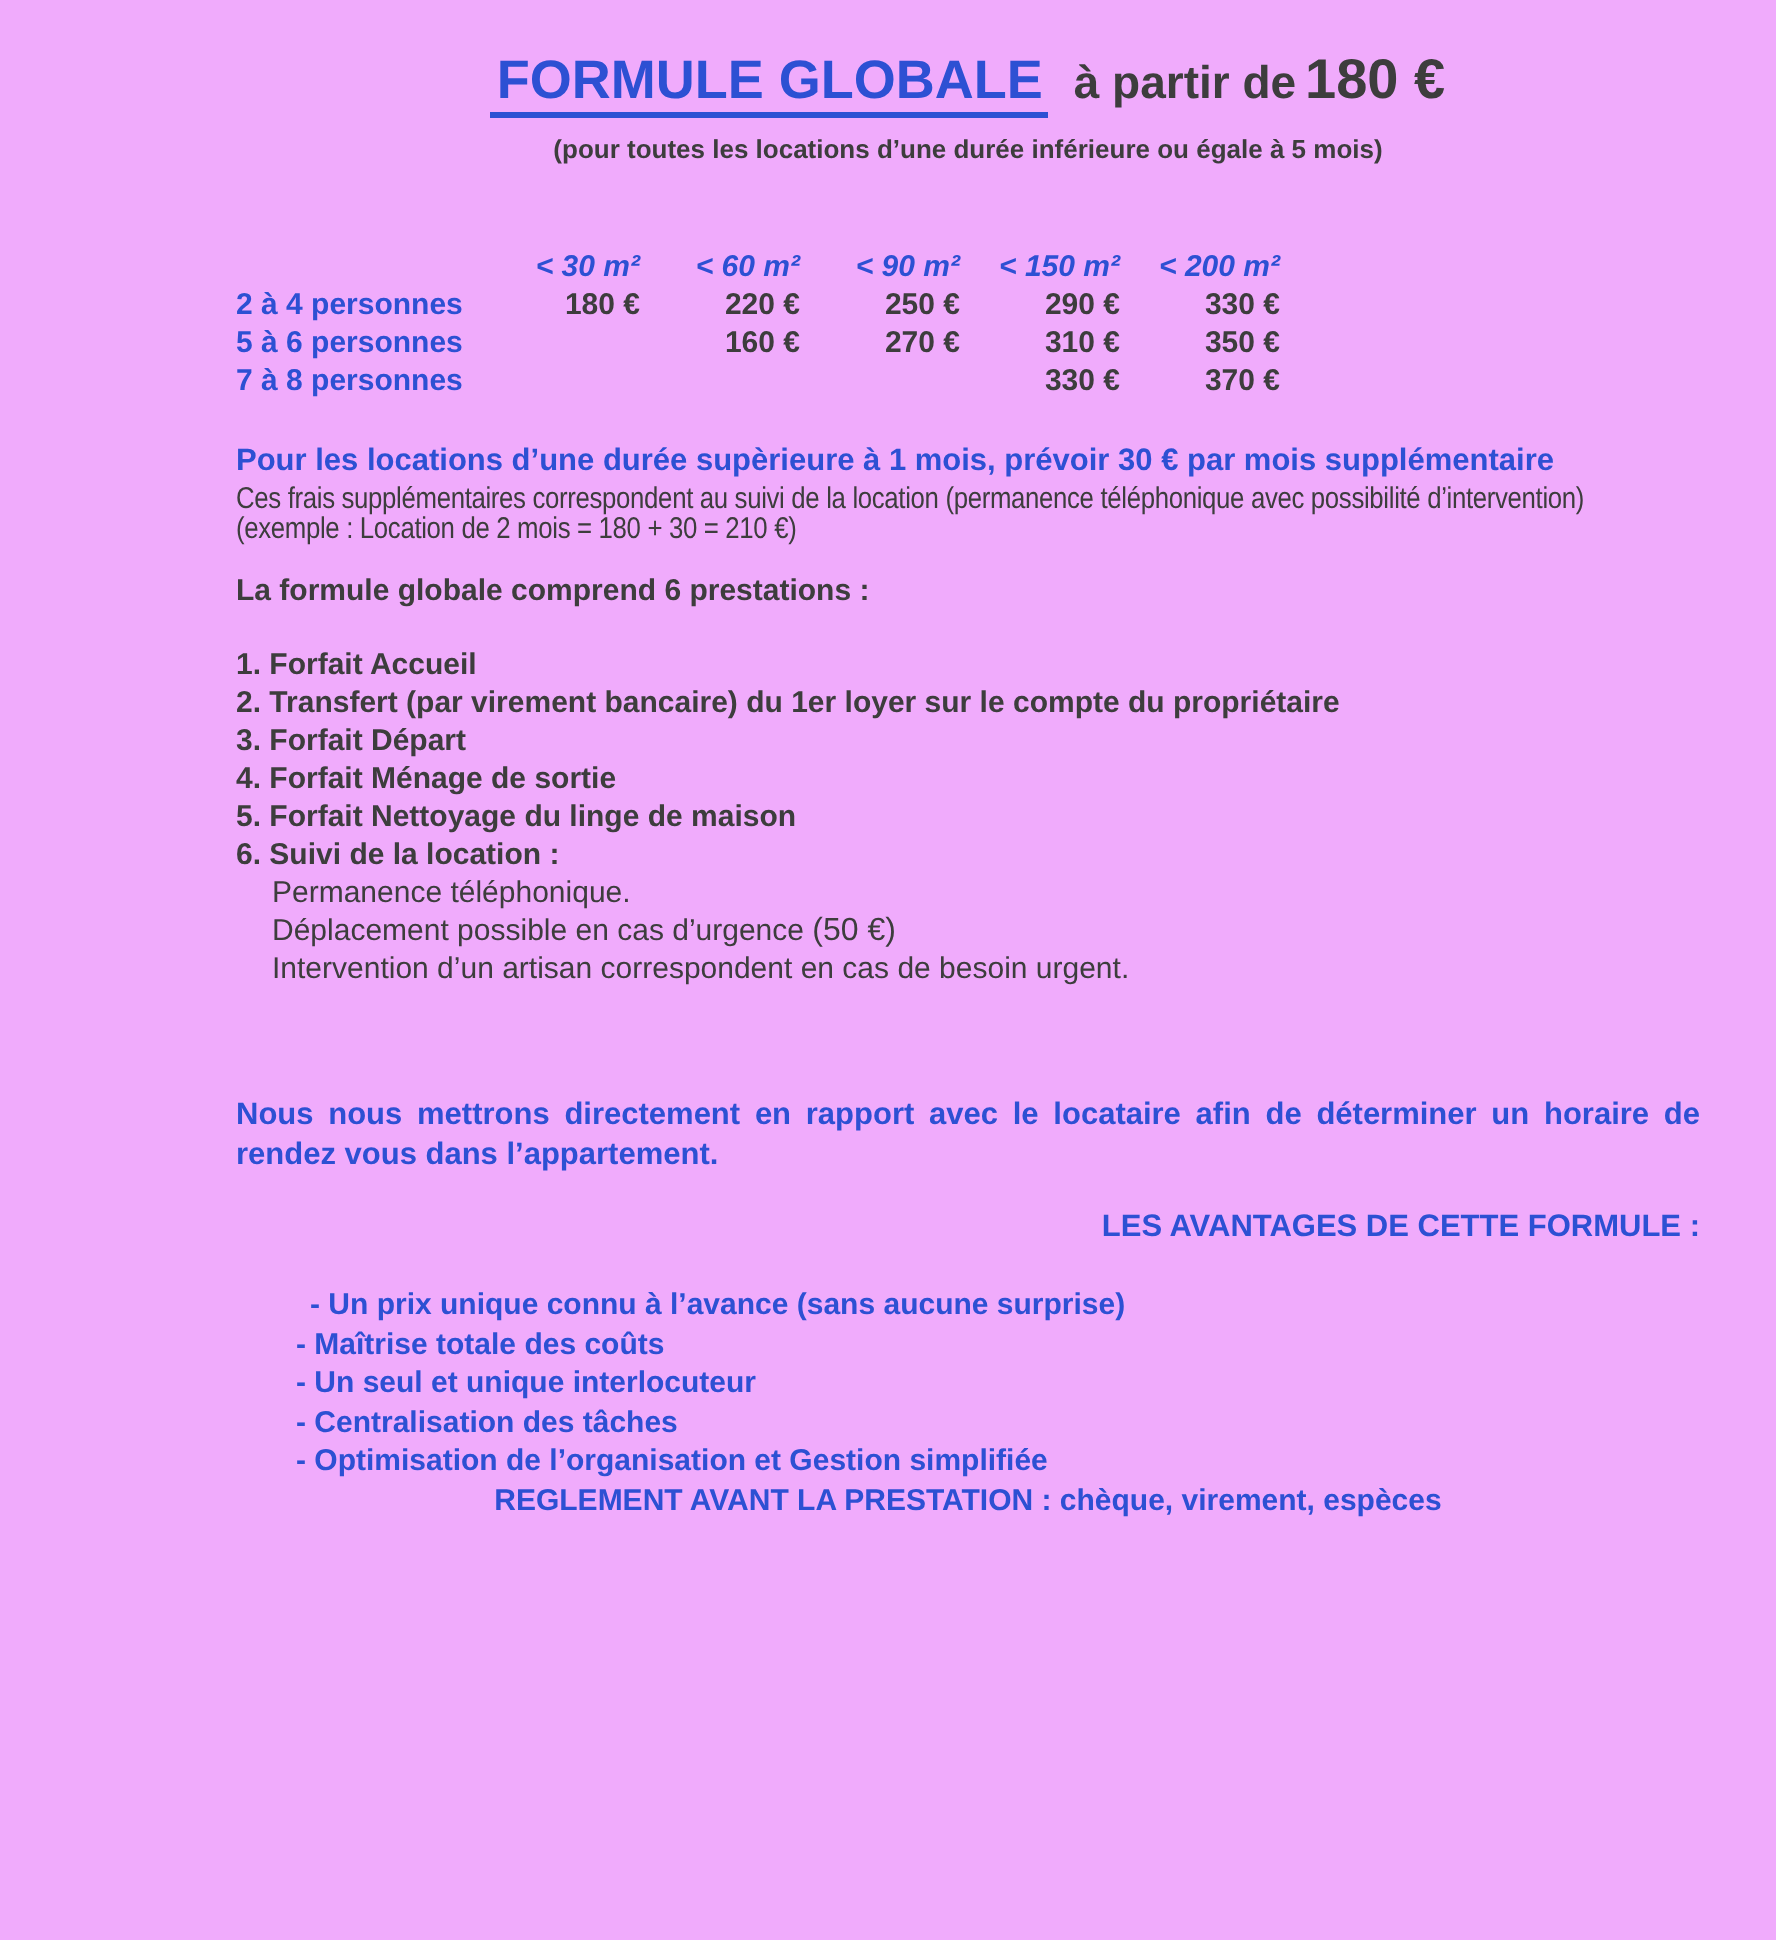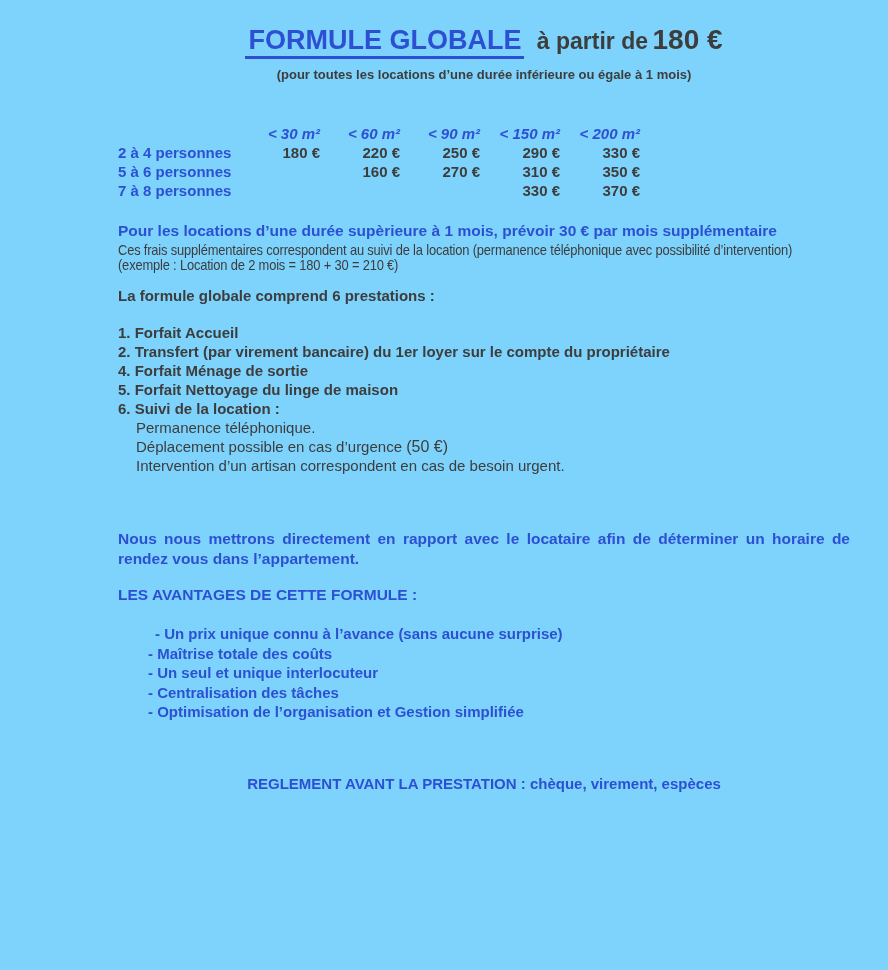--- a/index.html
+++ b/index.html
@@ -4,21 +4,21 @@
 <title>Formule Globale</title>
 <style>
   * { margin: 0; padding: 0; box-sizing: border-box; }
   html, body { background: #ffffff; }
   body {
     width: 888px; height: 970px;
     font-family: "Liberation Sans", "DejaVu Sans", sans-serif;
     color: #3d3d3d;
     -webkit-font-smoothing: antialiased;
   }
-  .page { width: 888px; height: 970px; padding-top: 24px; overflow: hidden; background: #7dd3fc; }
+  .page { width: 888px; height: 970px; padding-top: 24px; overflow: hidden; background: #f0abfc; }
   .content { margin-left: 118px; width: 732px; }
 
   
   .doc-header { text-align: center; }
   .title-line { white-space: nowrap; }
   .title-main {
     color: #2d50d3; font-weight: 700; font-size: 27px;
     border-bottom: 3px solid #2d50d3; padding: 0 3px 1px 3px;
   }
   .title-suffix { font-weight: 700; font-size: 23px; color: #3d3d3d; margin-left: 8px; }
@@ -54,40 +54,40 @@
   .sub-list li { font-weight: 400; font-size: 15px; line-height: 19px; padding-left: 18px; white-space: nowrap; }
   .small-note { font-size: 16px; }
 
   
   .appointment {
     margin-top: 54px; color: #2d50d3; font-weight: 700; font-size: 15.5px;
     line-height: 20px; text-align: justify; width: 732px;
   }
 
   
-  .advantages-heading { margin-top: 16px; text-align: left; color: #2d50d3; font-weight: 700; font-size: 15.5px; line-height: 19px; }
+  .advantages-heading { margin-top: 16px; text-align: right; color: #2d50d3; font-weight: 700; font-size: 15.5px; line-height: 19px; }
   .advantages-list { margin-top: 20px; margin-left: 30px; list-style: none; }
   .advantages-list li { color: #2d50d3; font-weight: 700; font-size: 15px; line-height: 19.5px; white-space: nowrap; }
   .advantages-list li:first-child { padding-left: 7px; }
 
   
-  .payment { margin-top: 52px; text-align: center; color: #2d50d3; font-weight: 700; font-size: 15px; line-height: 19px; }
+  .payment { text-align: center; color: #2d50d3; font-weight: 700; font-size: 15px; line-height: 19px; }
 </style>
 </head>
 <body>
 
 <div class="page">
 
   <header class="doc-header content">
     <div class="title-line">
       <span class="title-main">FORMULE GLOBALE</span>
       <span class="title-suffix">à partir de</span>
       <span class="title-price">180 €</span>
     </div>
-    <div class="subtitle">(pour toutes les locations d’une durée inférieure ou égale à 1 mois)</div>
+    <div class="subtitle">(pour toutes les locations d’une durée inférieure ou égale à 5 mois)</div>
   </header>
 
   <section class="price-table content">
     <div class="row-label"></div>
     <div class="col-header">&lt; 30 m²</div>
     <div class="col-header">&lt; 60 m²</div>
     <div class="col-header">&lt; 90 m²</div>
     <div class="col-header">&lt; 150 m²</div>
     <div class="col-header">&lt; 200 m²</div>
 
@@ -120,20 +120,21 @@
       <div class="condensed">Ces frais supplémentaires correspondent au suivi de la location (permanence téléphonique avec possibilité d’intervention)</div>
       <div class="condensed">(exemple : Location de 2 mois = 180 + 30 = 210 €)</div>
     </div>
   </section>
 
   <section class="content">
     <div class="prestations-heading">La formule globale comprend 6 prestations :</div>
     <ul class="prestations-list">
       <li>1. Forfait Accueil</li>
       <li>2. Transfert (par virement bancaire) du 1er loyer sur le compte du propriétaire</li>
+      <li>3. Forfait Départ</li>
       <li>4. Forfait Ménage de sortie</li>
       <li>5. Forfait Nettoyage du linge de maison</li>
       <li>6. Suivi de la location :</li>
     </ul>
     <ul class="sub-list">
       <li><span>Permanence téléphonique.</span><span class="small-note"></span></li>
       <li><span>Déplacement possible en cas d’urgence </span><span class="small-note">(50 €)</span></li>
       <li><span>Intervention d’un artisan correspondent en cas de besoin urgent.</span><span class="small-note"></span></li>
     </ul>
   </section>

